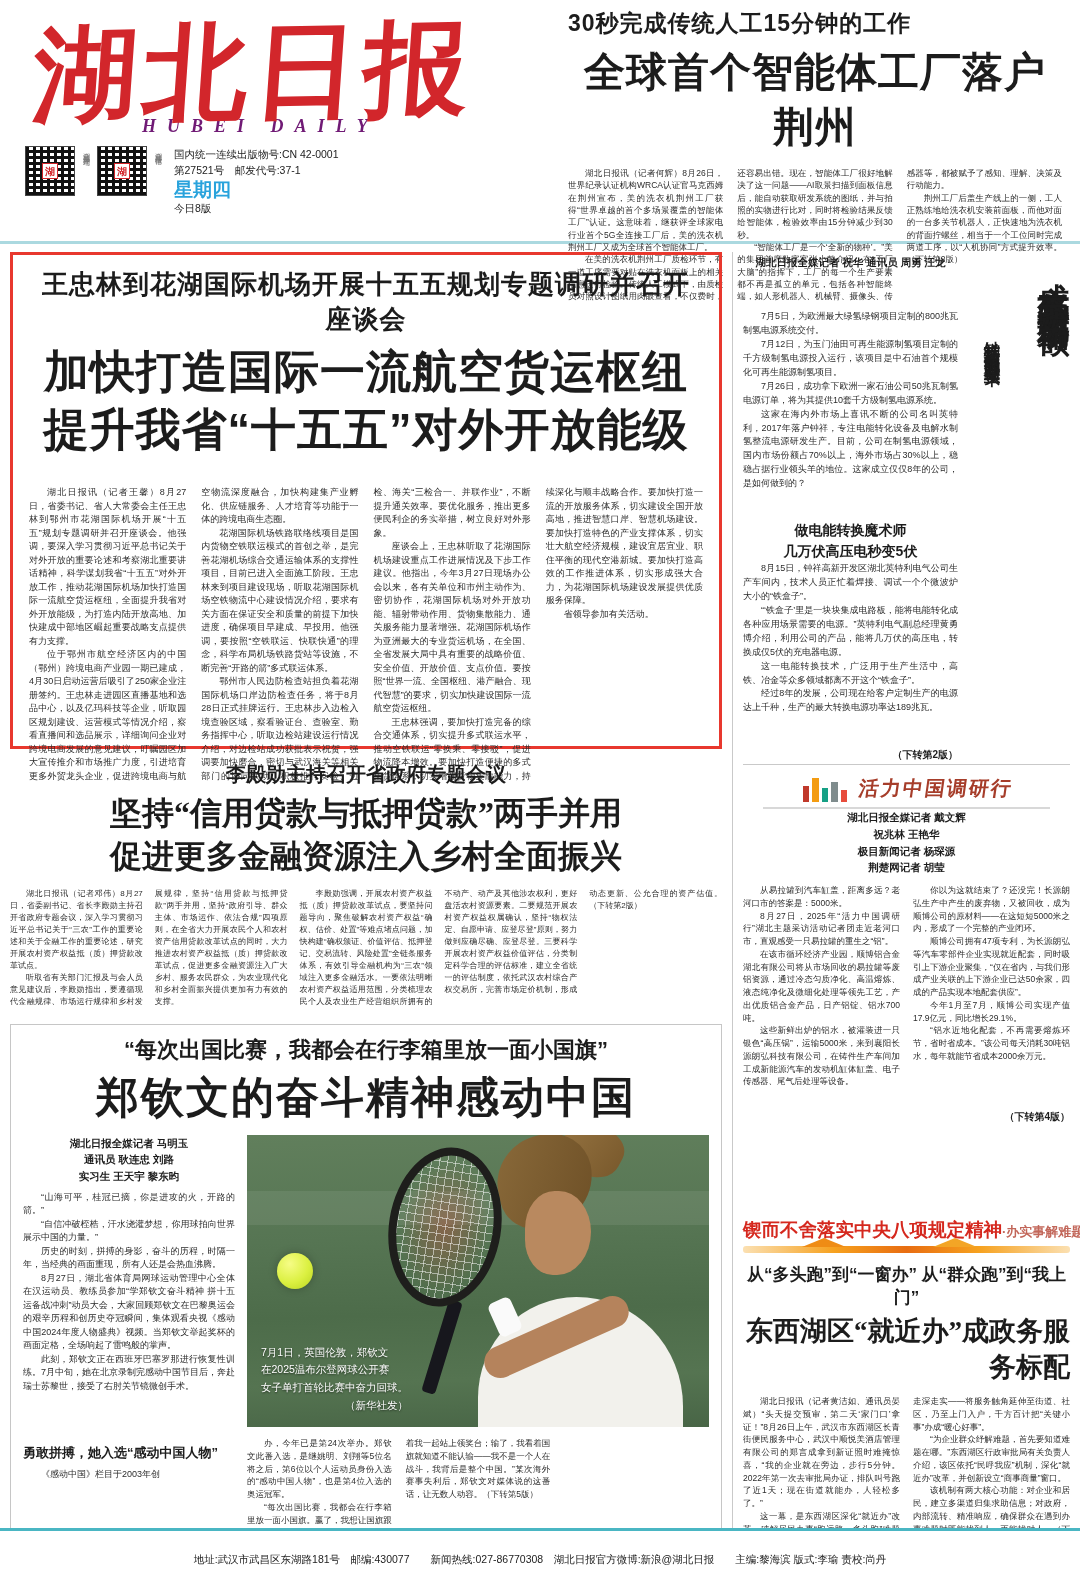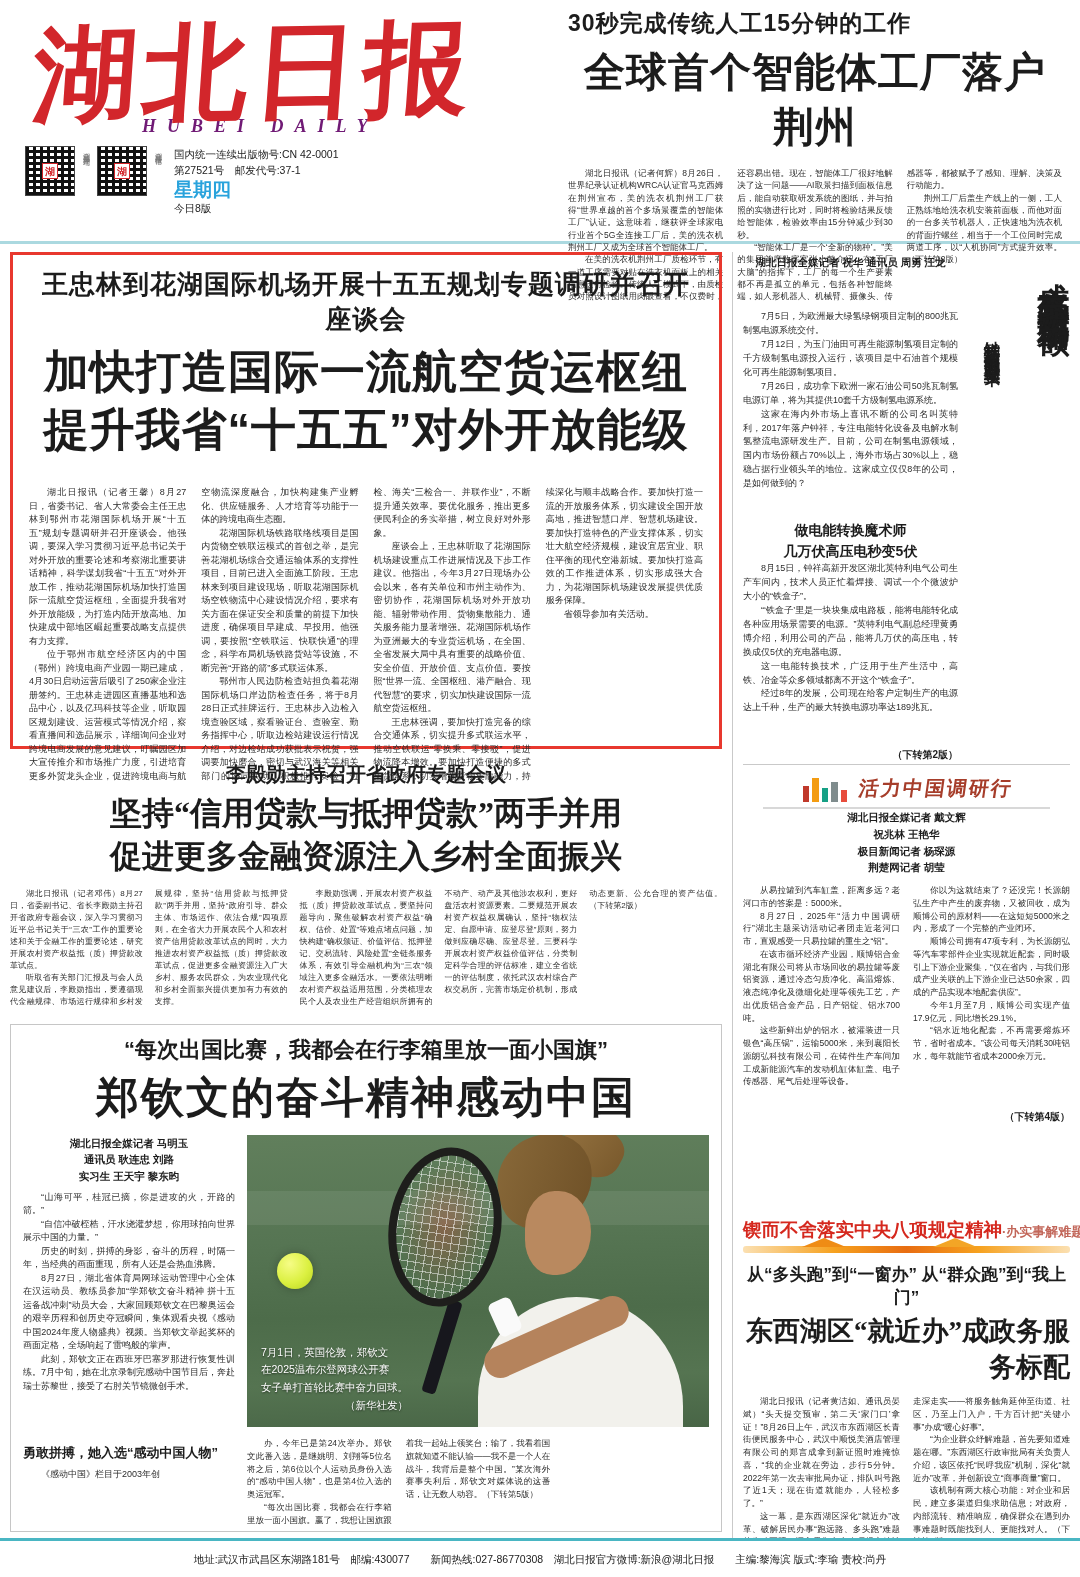--- a/index.html
+++ b/index.html
@@ -148,21 +148,21 @@
               border-bottom:9px solid #ef8c15; }
   .d-swoosh::before { left:18%; } .d-swoosh::after { left:58%; border-bottom-color:#f3a526; }
   .d-kicker { text-align:center; font-weight:bold; font-size:17px; margin:8px 0 4px; }
   .d-headline { text-align:right; font-family:"Liberation Serif","DejaVu Serif",serif; font-size:27px;
                 font-weight:900; margin-bottom:10px; }
   .d-body { column-count:2; column-gap:13px; column-fill:auto; height:202px; overflow:hidden;
             font-size:8.5px; line-height:1.5; text-align:justify; color:#2c2c2c; }
 
   
   .footer { position:absolute; left:0; right:0; bottom:0; border-top:3px solid #4ab6c3; background:#fff;
-            text-align:center; font-size:10.5px; color:#222; padding:12px 0 10px; }
+            text-align:center; font-size:10.5px; color:#222; padding:22px 0 10px; }
 </style>
 </head>
 <body>
 
 <div id="page">
 
   <div class="header">
     <div class="mast">
       <div class="mast-title">湖北日报</div>
       <div class="mast-en">HUBEI DAILY</div>

